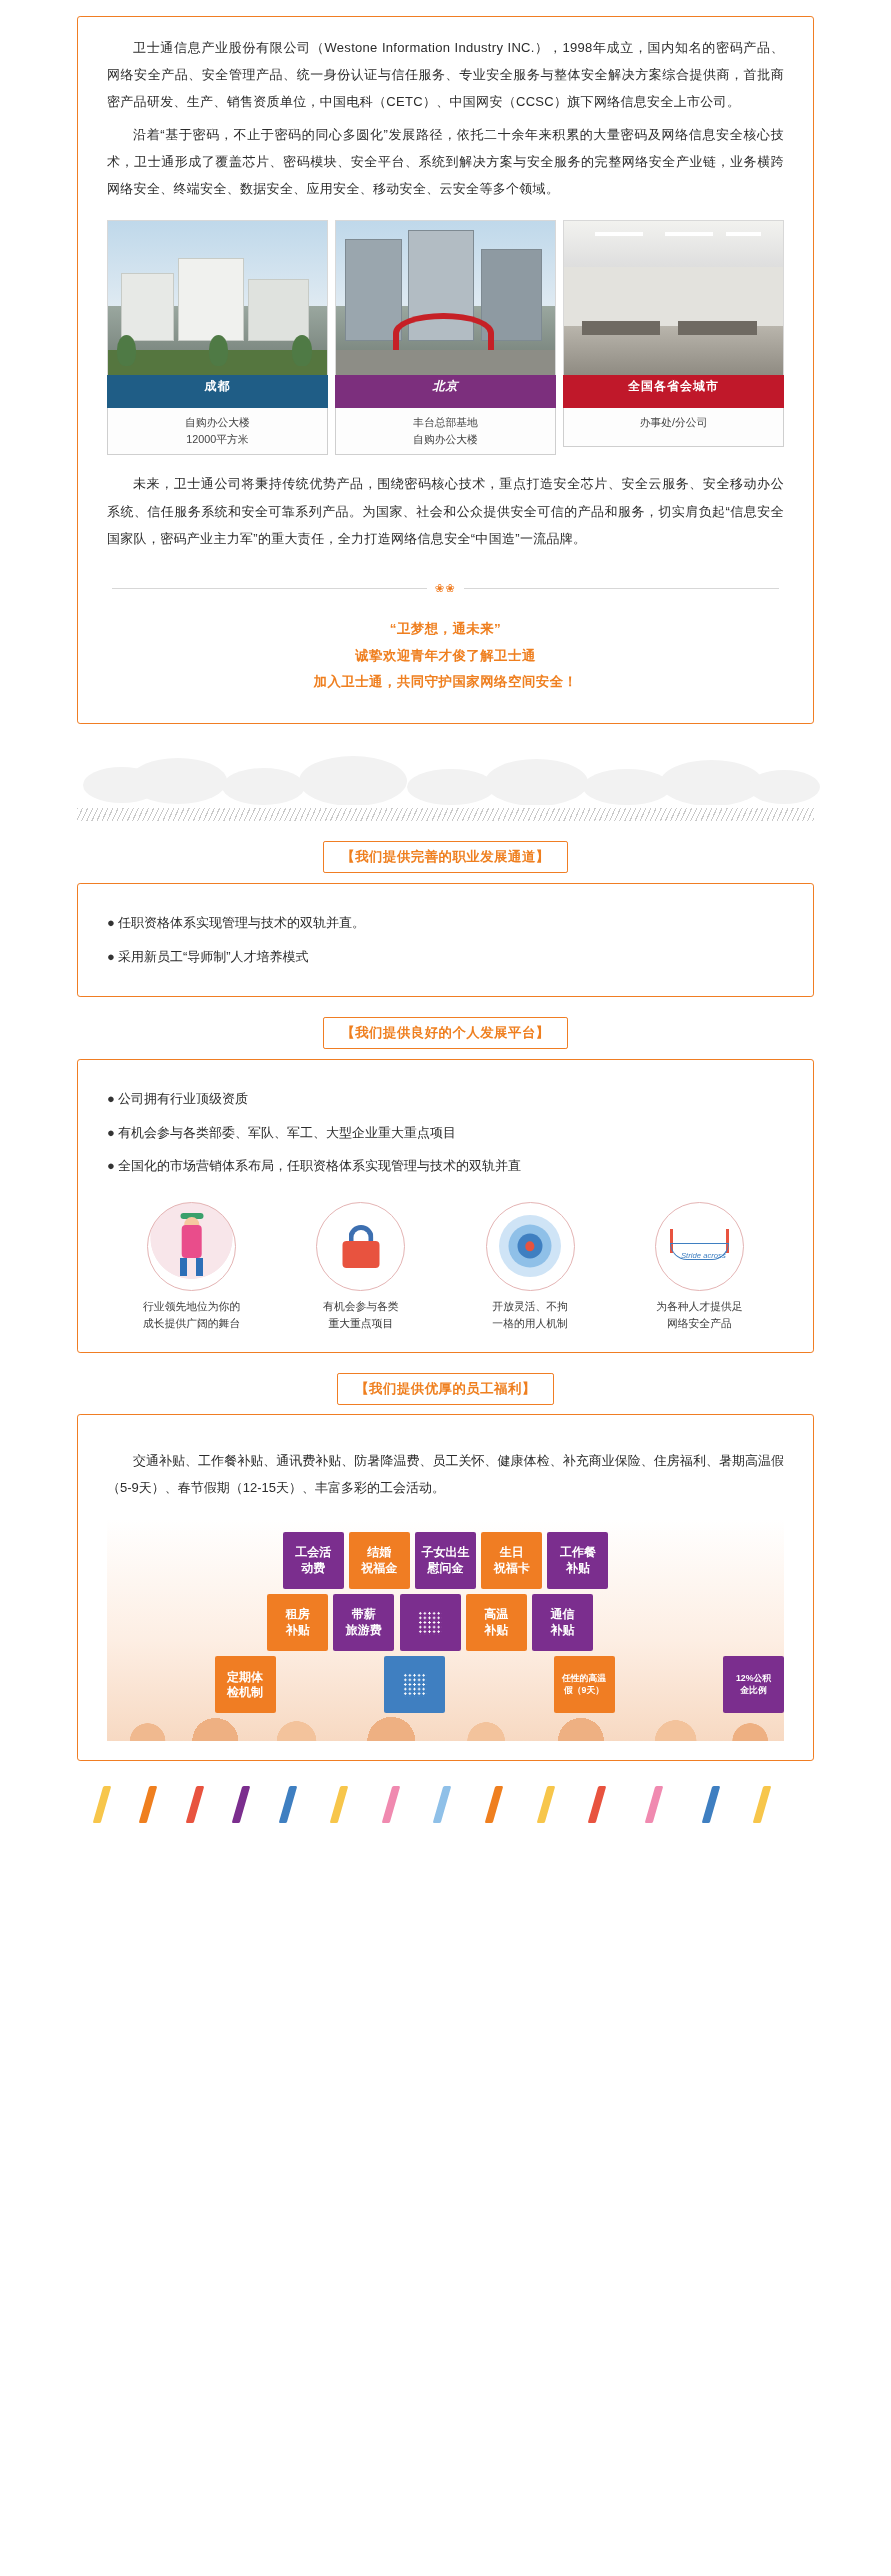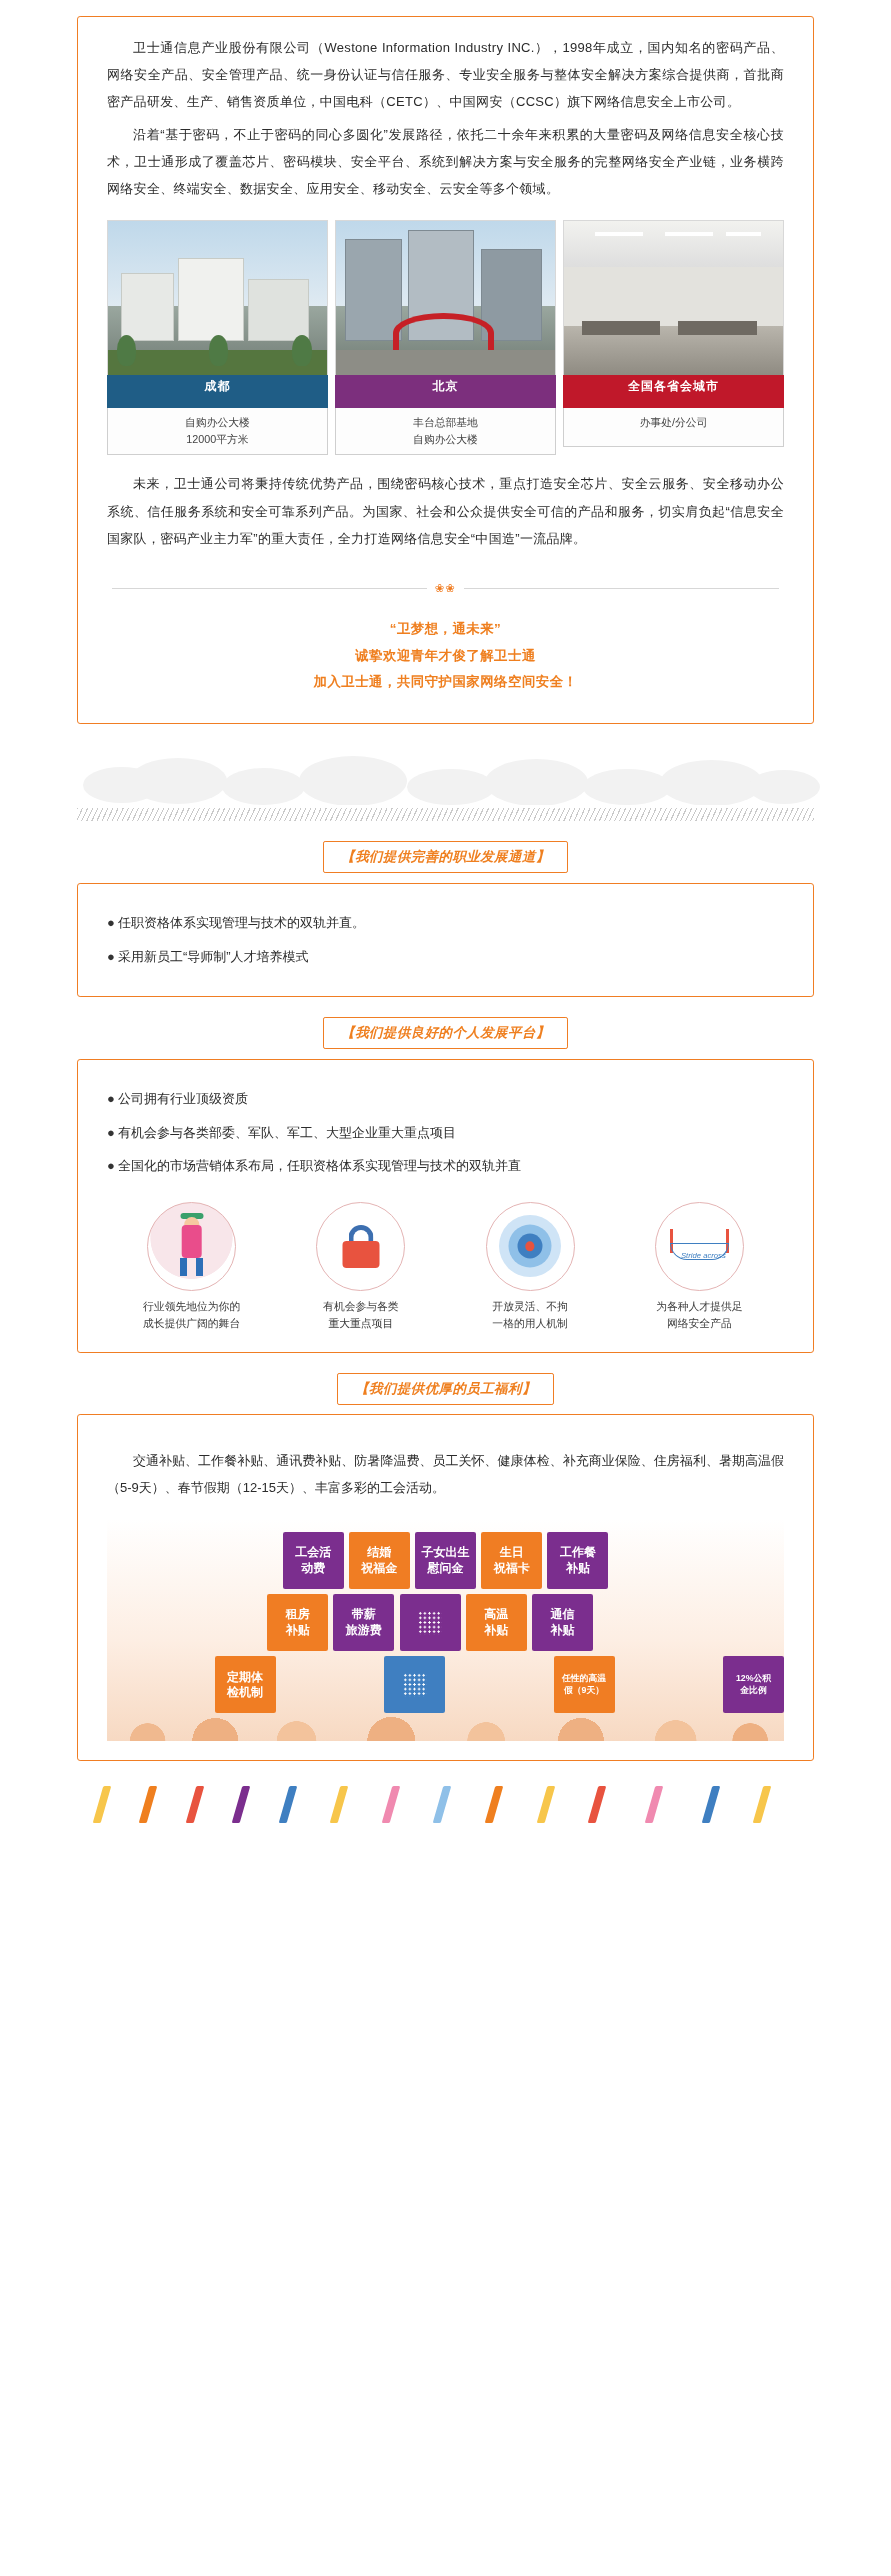--- a/index.html
+++ b/index.html
@@ -81,21 +81,21 @@
   .photo-title {
     height: 33px;
     line-height: 23px;
     text-align: center;
     color: #ffffff;
     font-size: 12px;
     font-weight: bold;
     letter-spacing: 1px;
   }
   .t-blue   { background: #1f5d86; }
-  .t-purple { background: #7c2f7d; }
+  .t-purple { background: #7c2f7d; font-style: italic; }
   .t-red    { background: #c0182a; }
 
   .photo-cap {
     border: 0.5px solid #cfcfcf;
     border-top: none;
     background: #fdfdfd;
     min-height: 39px;
     padding: 6.2px 3.1px;
     text-align: center;
     font-size: 10.8px;
@@ -132,21 +132,21 @@
     background: #f2f2f2;
     border-radius: 50%;
   }
   .stripe-row {
     height: 13.4px;
     margin: 3.1px 77px 0 77px;
     background: repeating-linear-gradient(115deg,#c9c9c9 0 1px, #ffffff 1px 4.6px);
   }
 
   
-  .pill-wrap { text-align: center; margin: 19.6px 0 9.3px 0; font-style: italic; }
+  .pill-wrap { text-align: center; margin: 19.6px 0 9.3px 0; }
   .pill {
     display: inline-block;
     background: #ffffff;
     border: 1.5px solid #f07d23;
     color: #ef7f1f;
     font-weight: bold;
     font-size: 13.4px;
     padding: 6.2px 17.5px;
     border-radius: 2.1px;
     letter-spacing: 0.5px;

